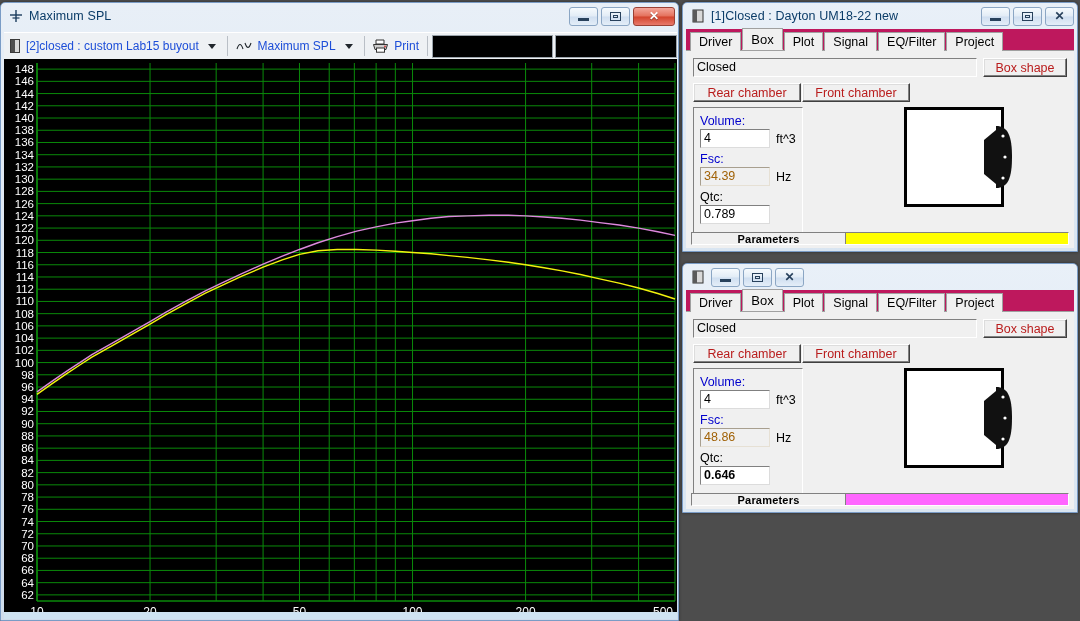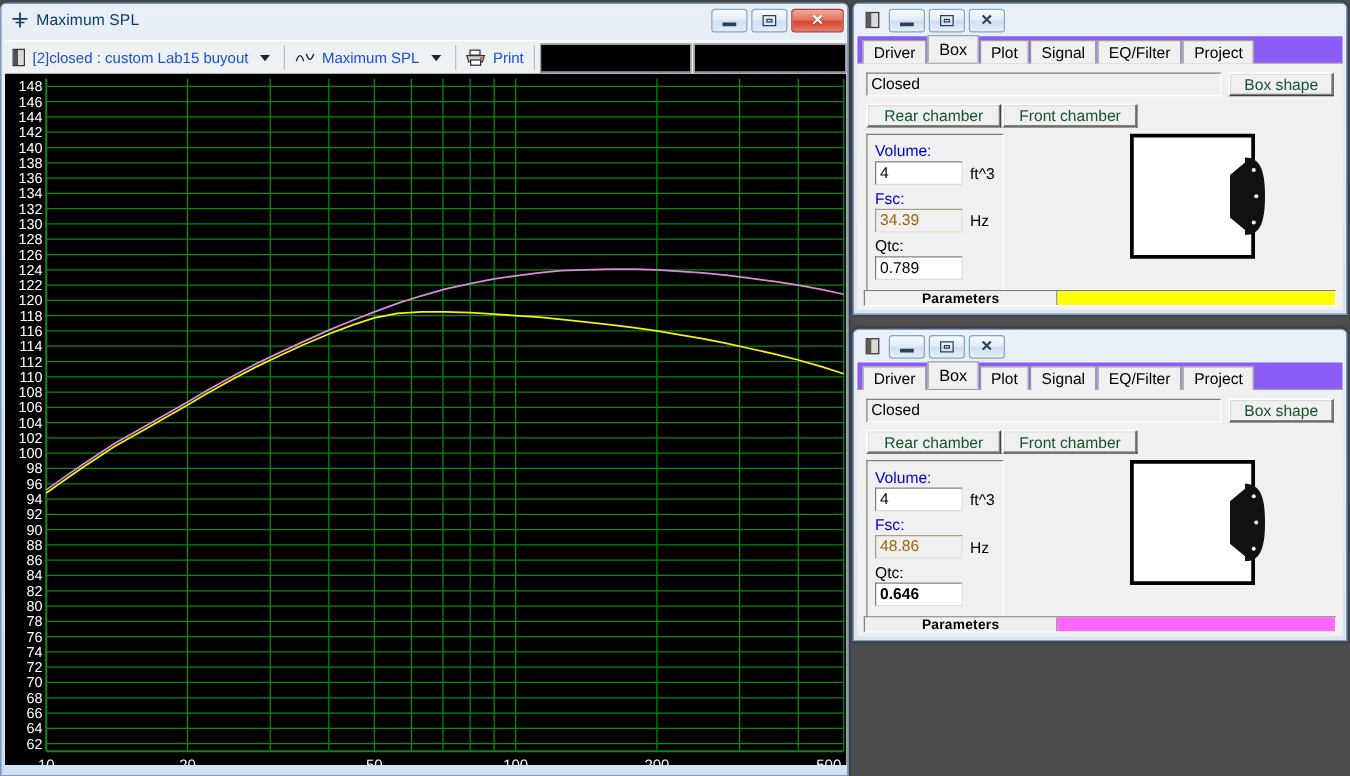--- a/index.html
+++ b/index.html
@@ -105,41 +105,41 @@
   
   .toolwin { background: linear-gradient(to bottom,#e9f0f8,#d9e5f1); }
   #tw1 { left: 682px; top: 2px;  width: 396px; height: 250px; }
   #tw2 { left: 682px; top: 263px; width: 396px; height: 250px; }
   .tw-body {
     position:absolute; left:3px; right:3px; top:26px; bottom:3px;
     background:#f0f0f0;
   }
   
   .tabs { height:22px; position:relative; padding-left:4px; display:flex; align-items:flex-end;
-          border-bottom:1px solid #a0a0a0; background:#8b5cf6;}
+          border-bottom:1px solid #a0a0a0; background:#be185d;}
   .tab {
     height:19px; padding:0 8px; font-size:12.5px; color:#000;
     background:#f0f0f0; border:1px solid #a0a0a0; border-bottom:none;
     display:flex;align-items:center; margin-right:1px;
     position:relative; top:1px;
   }
   .tab.active {
     height:22px; top:0px; background:#f0f0f0; z-index:3;
     border-bottom:1px solid #f0f0f0; font-size:13px;
   }
   .tw-panel { position:absolute; left:0; right:0; top:22px; bottom:0; background:#f0f0f0; }
 
   .name-row { position:absolute; left:7px; top:7px; right:7px; height:19px; display:flex; }
   .name-field {
     flex:1; background:#f0f0f0; border:1px solid; border-color:#808080 #fff #fff #808080;
     padding:1px 3px; font-size:12.5px; color:#000; line-height:15px;
   }
   .btn3d {
     border:1px solid; border-color:#fff #404040 #404040 #fff;
-    background:#f0f0f0; font-size:12.5px; color:#14532d;
+    background:#f0f0f0; font-size:12.5px; color:#b91c1c;
     display:flex;align-items:center;justify-content:center;
     box-shadow: inset -1px -1px 0 #808080, inset 1px 1px 0 #dcdcdc;
   }
   #tw1 .boxshape-btn, #tw2 .boxshape-btn { width:84px; height:19px; margin-left:6px; }
 
   .chamber-row { position:absolute; left:7px; top:32px; width:221px; height:19px; display:flex; gap:1px;}
   .chamber-btn { width:108px; height:19px; }
   .chamber-btn.front { width:108px; }
 
   .grp {
@@ -363,20 +363,21 @@
   </div>
 
   <div class="win toolwin" id="tw1">
     <div class="win-titlebar">
       <span class="title-ico">
         <svg width="14" height="14" viewBox="0 0 14 14">
           <rect x="2" y="1" width="10" height="12" fill="#d9d9d9" stroke="#333"></rect>
           <rect x="2" y="1" width="4" height="12" fill="#5a5a5a"></rect>
         </svg>
       </span>
+      <span class="win-title">[1]Closed : Dayton UM18-22 new</span>
       <span class="winbtns">
         <span class="wbtn">
             <i class="gmin"></i>
           </span>
         <span class="wbtn">
             <i class="gmax"></i>
           </span>
         <span class="wbtn">
             <b class="gx">✕</b>
           </span>

